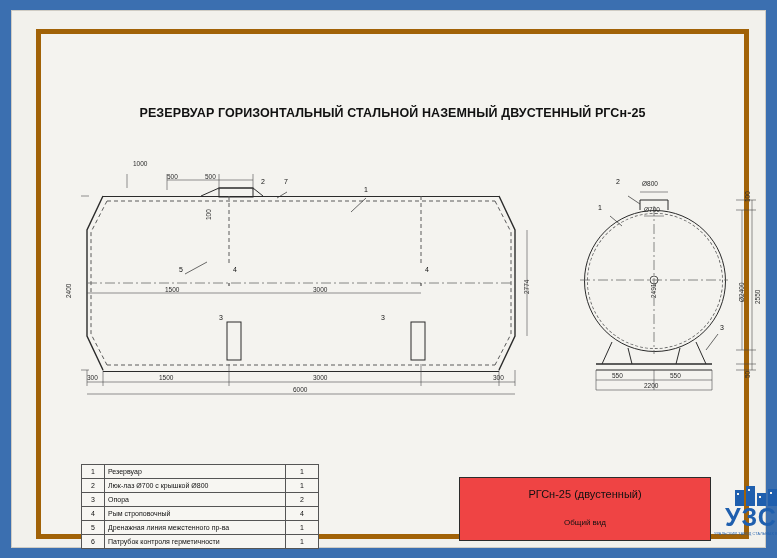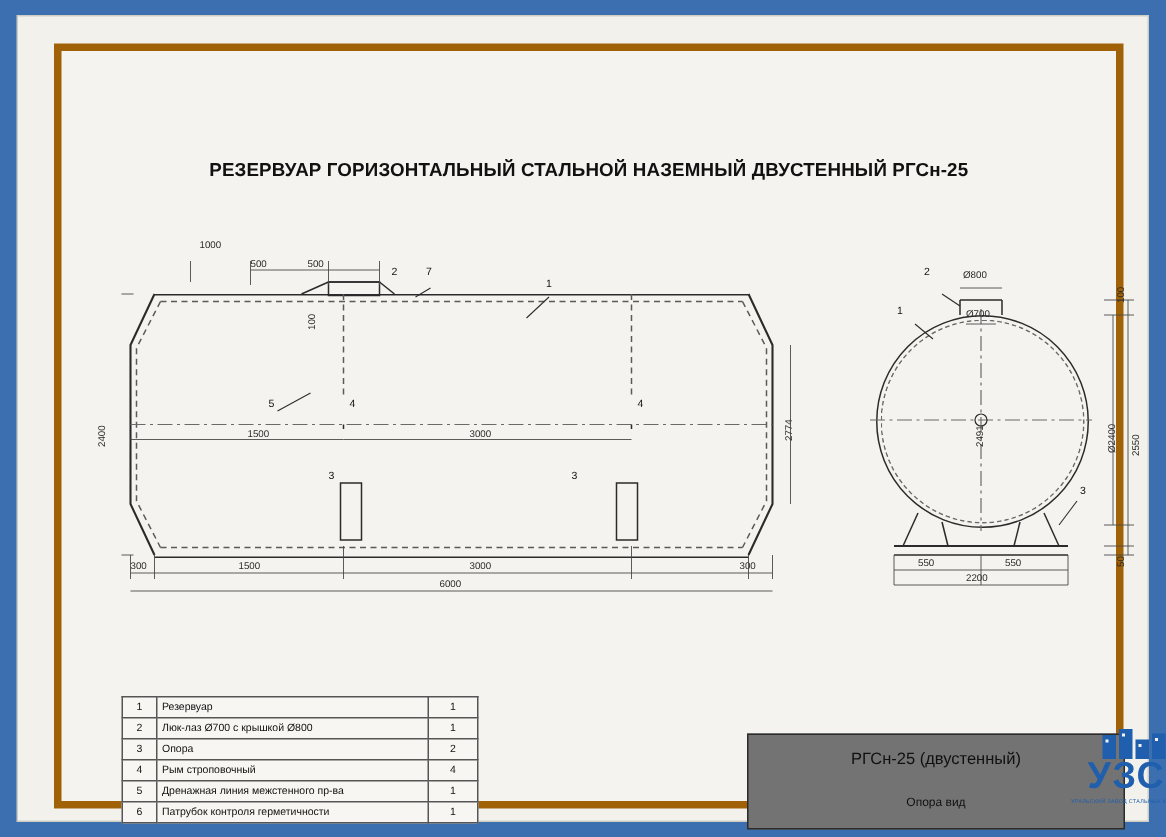--- a/index.html
+++ b/index.html
@@ -47,22 +47,22 @@
   #legend{
     position:absolute;left:40px;top:430px;width:238px;
     border:1px solid #2b2b2b;border-collapse:collapse;font-size:7px;color:#111;
     background:#f7f6f2;
   }
   #legend td{border:1px solid #555;padding:1px 3px;height:11px;line-height:11px;}
   #legend td.num{width:16px;text-align:center;}
   #legend td.qty{width:26px;text-align:center;}
   
   #titleblock{
-    position:absolute;left:418px;top:455px;width:250px;height:62px;
-    border:1px solid #2b2b2b;background:#737373;margin-left:39px;
+    position:absolute;left:418px;top:443px;width:250px;height:62px;
+    border:1px solid #2b2b2b;background:#ef4444;
   }
   #tb-name{
     position:absolute;left:0;top:10px;width:100%;text-align:center;
     font-size:11px;color:#111;
   }
   #tb-sub{
     position:absolute;left:0;top:40px;width:100%;text-align:center;
     font-size:8px;color:#111;
   }
   
@@ -269,21 +269,21 @@
       <tr>
         <td class="num">6</td>
         <td>Патрубок контроля герметичности</td>
         <td class="qty">1</td>
       </tr>
     </tbody>
       </table>
 
     <div id="titleblock">
       <div id="tb-name">РГСн-25 (двустенный)</div>
-      <div id="tb-sub">Опора вид</div>
+      <div id="tb-sub">Общий вид</div>
     </div>
 
     <div id="logo">
       <svg id="logo-mark" viewBox="0 0 54 22">
         <rect x="2" y="6" width="9" height="16" fill="#1f5fae"></rect>
         <rect x="13" y="2" width="9" height="20" fill="#1f5fae"></rect>
         <rect x="24" y="9" width="9" height="13" fill="#1f5fae"></rect>
         <rect x="35" y="5" width="9" height="17" fill="#1f5fae"></rect>
         <rect x="4" y="9" width="2" height="2" fill="#f4f3ef"></rect>
         <rect x="15" y="5" width="2" height="2" fill="#f4f3ef"></rect>

